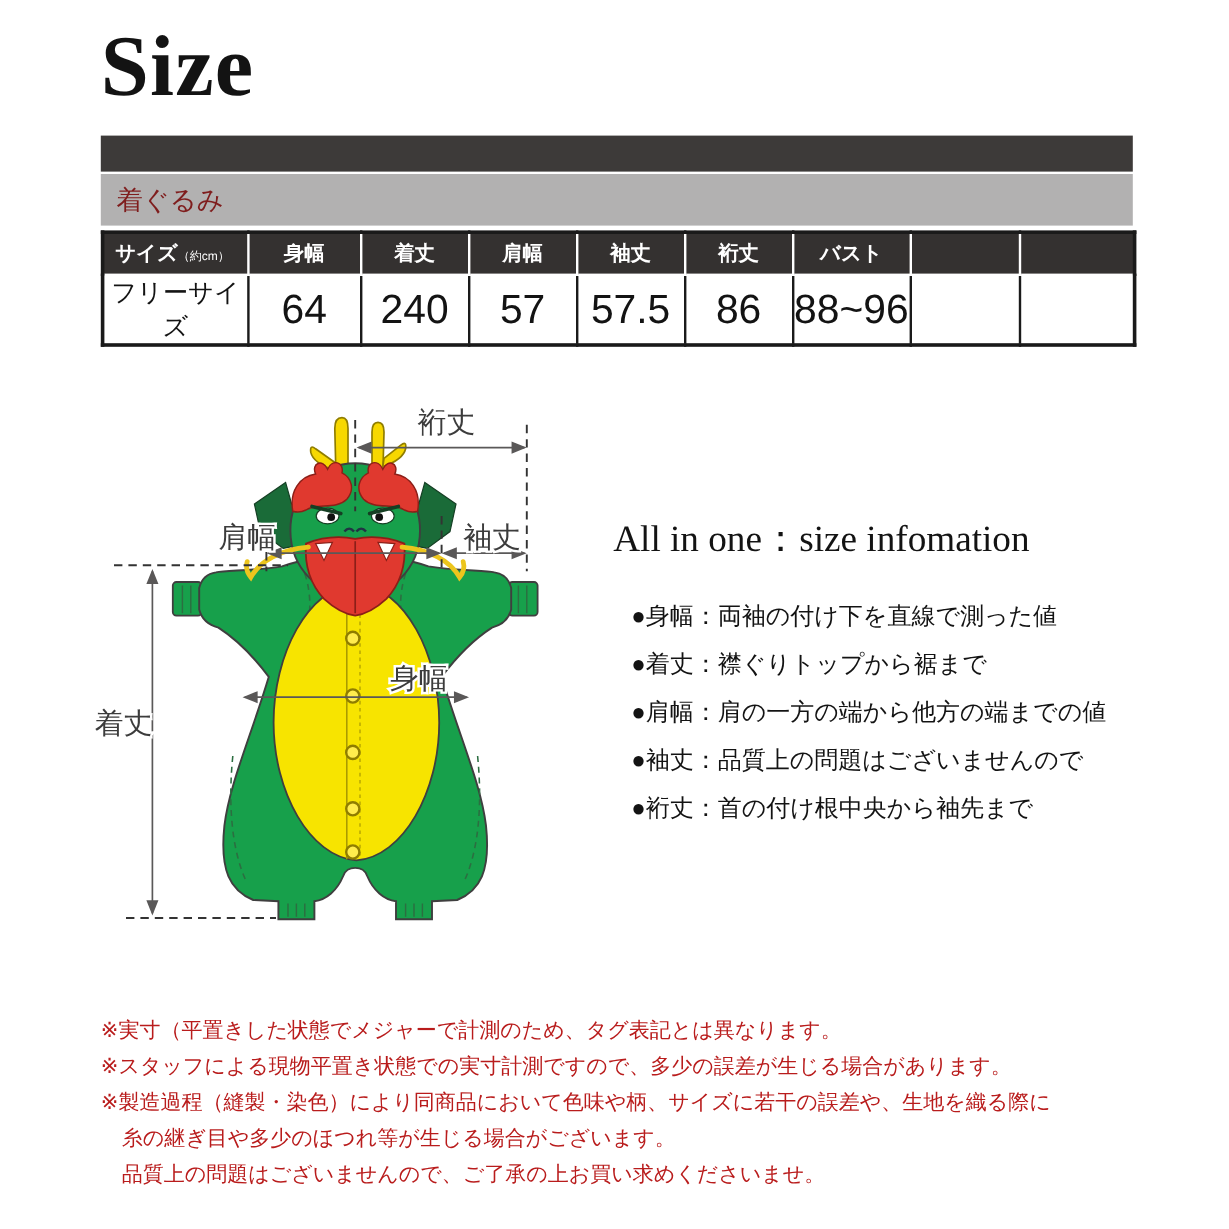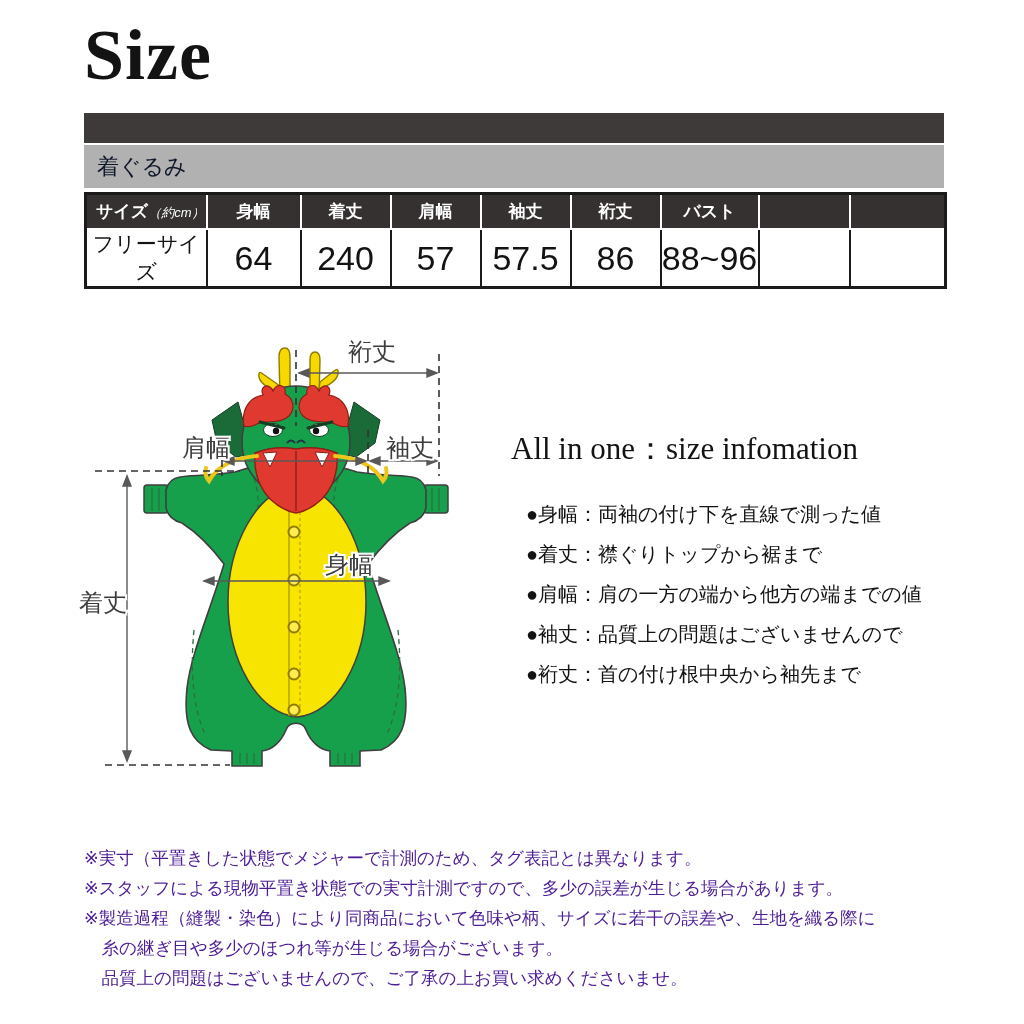--- a/index.html
+++ b/index.html
@@ -11,50 +11,50 @@
   .abs{position:absolute;}
   
   #page-title{
     left:84px;top:14px;font-family:"Liberation Serif","DejaVu Serif",serif;
     font-size:72px;font-weight:600;letter-spacing:1px;color:#131313;
   }
   
   #bar-dark{left:84px;top:113px;width:860px;height:30px;background:#3d3a39;}
   #bar-gray{
     left:84px;top:145px;width:860px;height:43px;background:#b2b1b1;
-    color:#0f172a;font-size:22px;line-height:43px;box-sizing:border-box;padding-left:13px;
+    color:#7f1d1d;font-size:22px;line-height:43px;box-sizing:border-box;padding-left:13px;
   }
   
   #size-table{
     position:absolute;left:84px;top:192px;width:860px;
     border-collapse:collapse;table-layout:fixed;
     border:3px solid #1a1a1a;
   }
   #size-table th{
     background:#343130;color:#fff;font-size:17px;font-weight:bold;
     height:33px;border:2px solid #fff;border-top:none;text-align:center;padding:0;
   }
   #size-table th.c1{text-align:left;padding-left:9px;}
-  #size-table th .unit{font-size:13px;font-weight:normal;font-style:italic;}
+  #size-table th .unit{font-size:10px;font-weight:normal;}
   #size-table td{
     border:2px solid #1a1a1a;height:47px;text-align:center;
     font-size:34px;color:#131313;padding:0;background:#fff;
   }
   #size-table td.c1{font-size:21px;}
   
   #info-panel{left:511px;top:428px;width:480px;}
   #info-title{
     font-family:"Liberation Serif","DejaVu Serif",serif;
     font-size:31px;color:#131313;white-space:nowrap;
   }
   #info-list{list-style:none;margin:24px 0 0 0;padding:0 0 0 15px;}
   #info-list li{font-size:20px;line-height:40px;height:40px;white-space:nowrap;color:#131313;}
   
   #notes{left:84px;top:843px;width:890px;}
-  #notes div{font-size:17.5px;line-height:30px;color:#4c1d95;white-space:nowrap;}
+  #notes div{font-size:17.5px;line-height:30px;color:#b91c1c;white-space:nowrap;}
   
   #diagram{left:60px;top:330px;}
   #diagram text{
     font-family:"Liberation Sans","DejaVu Sans",sans-serif;
     font-size:24px;fill:#3c3c3c;paint-order:stroke;stroke:#ffffff;stroke-width:4px;
   }
 </style>
 </head>
 <body>
 

